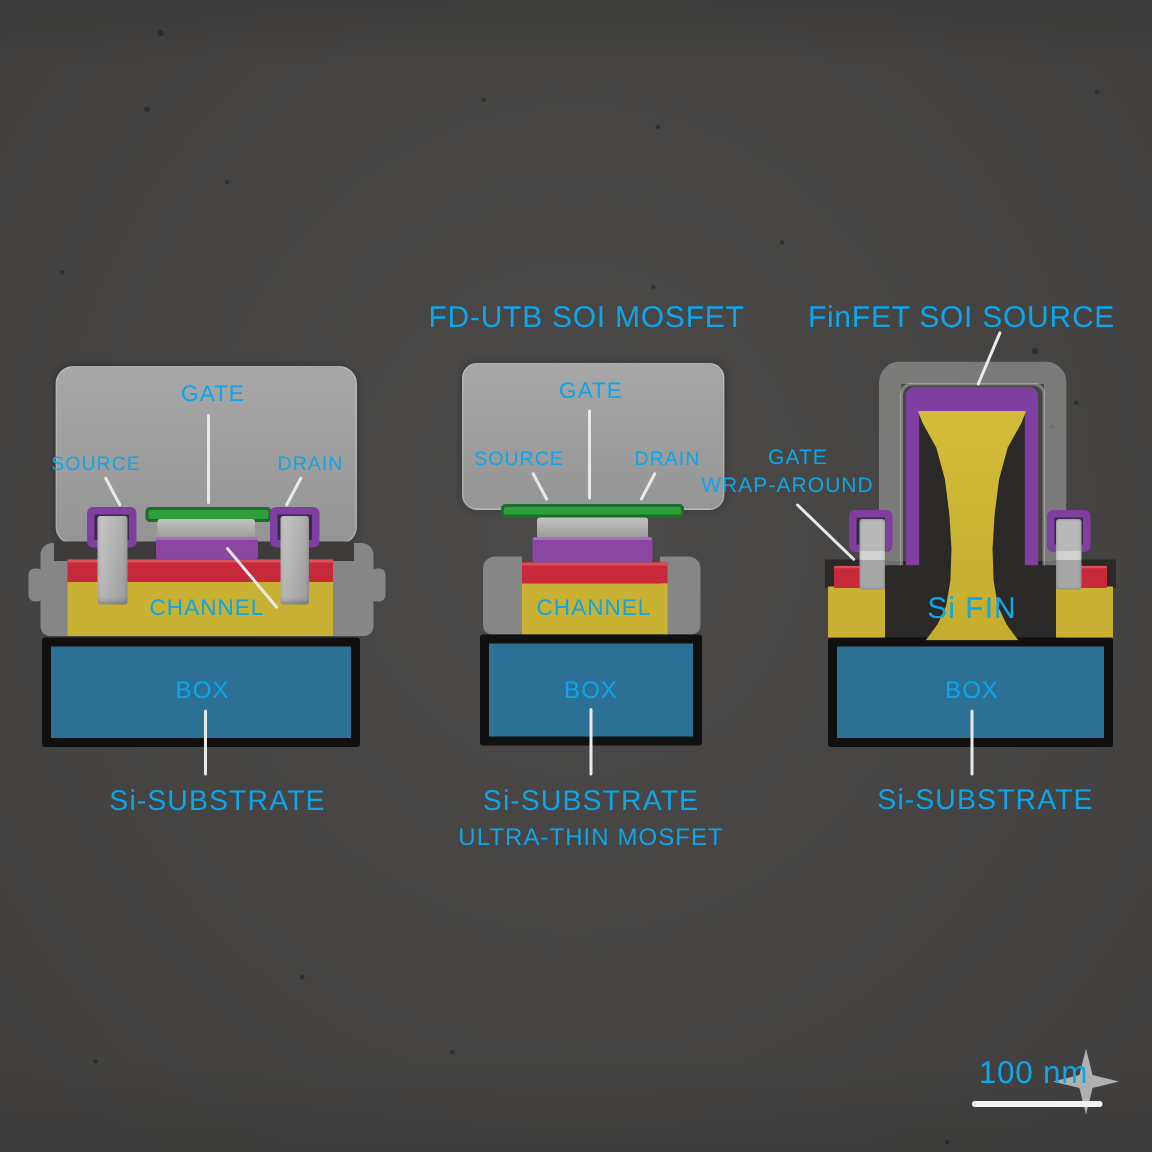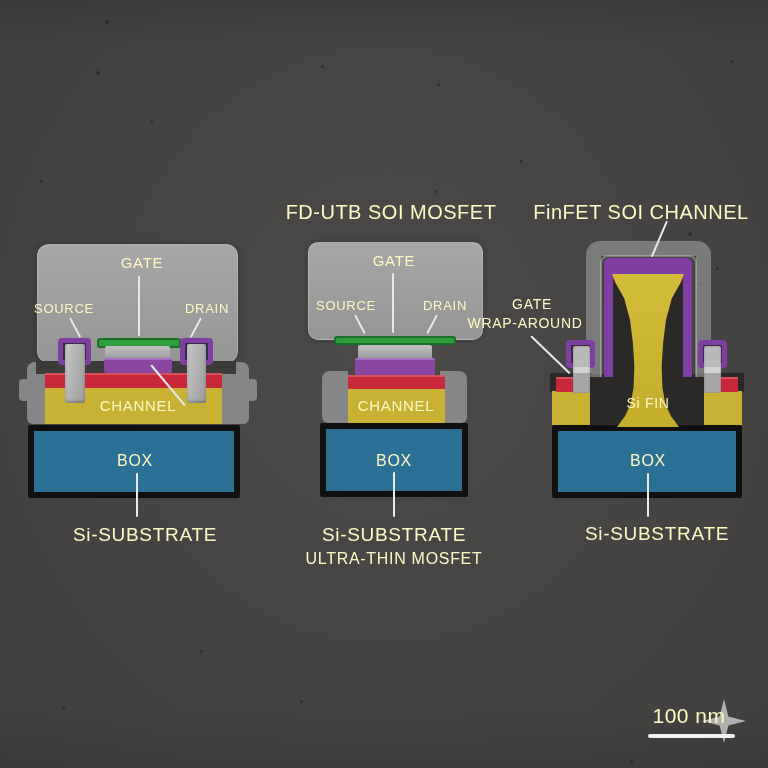--- a/index.html
+++ b/index.html
@@ -8,21 +8,21 @@
     background:#454443;
     font-family:"Liberation Sans",sans-serif;
   }
   #stage::after{
     content:"";position:absolute;inset:0;pointer-events:none;
     background:
       linear-gradient(180deg, rgba(0,0,0,.10) 0%, rgba(0,0,0,0) 6%, rgba(0,0,0,0) 92%, rgba(0,0,0,.08) 100%),
       radial-gradient(ellipse at 50% 45%, rgba(255,255,255,.03) 0%, rgba(0,0,0,0) 55%, rgba(0,0,0,.07) 100%);
   }
   .lbl{
-    position:absolute;color:#fef9c3;letter-spacing:.7px;white-space:nowrap;
+    position:absolute;color:#0ea5e9;letter-spacing:.7px;white-space:nowrap;
     transform:translateX(-50%);text-align:right;line-height:1.05;z-index:40;
   }
   .title{font-size:20px;letter-spacing:.5px;}
   .ldr{position:absolute;width:2px;background:#e9e9e9;transform-origin:50% 0;z-index:35;border-radius:1px;}
   .speck{position:absolute;border-radius:50%;background:rgba(15,15,15,.38);}
   .gate-body{
     position:absolute;background:linear-gradient(180deg,#a7a7a7,#959595);
     border:1px solid rgba(235,235,235,.28);border-radius:12px;z-index:5;
     box-shadow:0 0 6px rgba(0,0,0,.25);
   }
@@ -143,21 +143,21 @@
     <div class="lbl" style="left:445px;top:299px;font-size:13px;">DRAIN</div>
     <div class="ldr" style="left:436px;top:315px;height:21px;transform:rotate(28deg);"></div>
     <div class="lbl" style="left:396px;top:398px;font-size:15px;">CHANNEL</div>
     <div class="lbl" style="left:394px;top:453px;font-size:16px;">BOX</div>
     <div class="ldr" style="left:393px;top:472px;height:45px;"></div>
     <div class="lbl" style="left:394px;top:525px;font-size:19px;">Si-SUBSTRATE</div>
     <div class="lbl" style="left:394px;top:551px;font-size:16px;">ULTRA-THIN MOSFET</div>
   </div>
 
   <div>
-    <div class="lbl title" style="left:641px;top:202px;">FinFET SOI CHANNEL</div>
+    <div class="lbl title" style="left:641px;top:202px;">FinFET SOI SOURCE</div>
     <div class="ldr" style="left:666px;top:221px;height:39px;transform:rotate(23deg);"></div>
 
     <div class="dark-back" style="left:610px;top:266px;width:76px;height:161px;"></div>
     <div class="dark-back" style="left:588px;top:374px;width:118px;height:53px;"></div>
     <div class="dark-back" style="left:550px;top:373px;width:42px;height:19px;"></div>
     <div class="dark-back" style="left:702px;top:373px;width:42px;height:19px;"></div>
 
     <div class="wrap-gray" style="left:586px;top:241px;width:95px;height:121px;"></div>
     <div class="wrap-gray-inner" style="left:600px;top:255px;width:93px;height:120px;"></div>
     <div class="wrap-purple" style="left:604px;top:258px;width:70px;height:103px;"></div>
@@ -171,21 +171,21 @@
     <div class="plug-fin" style="left:573px;top:346px;width:17px;height:47px;"></div>
     <div class="contact-frame" style="left:698px;top:340px;width:19px;height:18px;"></div>
     <div class="plug-fin" style="left:704px;top:346px;width:17px;height:47px;"></div>
 
     <div class="box-outer" style="left:552px;top:425px;width:190px;height:73px;"></div>
     <div class="box-inner" style="left:558px;top:431px;width:178px;height:61px;"></div>
 
     <div class="lbl" style="left:532px;top:297px;font-size:14px;">GATE</div>
     <div class="lbl" style="left:525px;top:316px;font-size:14px;">WRAP-AROUND</div>
     <div class="ldr" style="left:530px;top:336px;height:54px;transform:rotate(-46deg);"></div>
-    <div class="lbl" style="left:648px;top:396px;font-size:14px;z-index:41;">Si FIN</div>
+    <div class="lbl" style="left:648px;top:396px;font-size:20px;z-index:41;">Si FIN</div>
     <div class="lbl" style="left:648px;top:453px;font-size:16px;">BOX</div>
     <div class="ldr" style="left:647px;top:473px;height:44px;"></div>
     <div class="lbl" style="left:657px;top:524px;font-size:19px;">Si-SUBSTRATE</div>
   </div>
 
   <div>
     <div class="star4" style="left:702px;top:699px;width:44px;height:44px;"></div>
     <div class="lbl" style="left:689px;top:705px;font-size:21px;letter-spacing:.5px;">100 nm</div>
     <div class="scale-line" style="left:648px;top:734px;width:87px;height:4px;"></div>
   </div>

